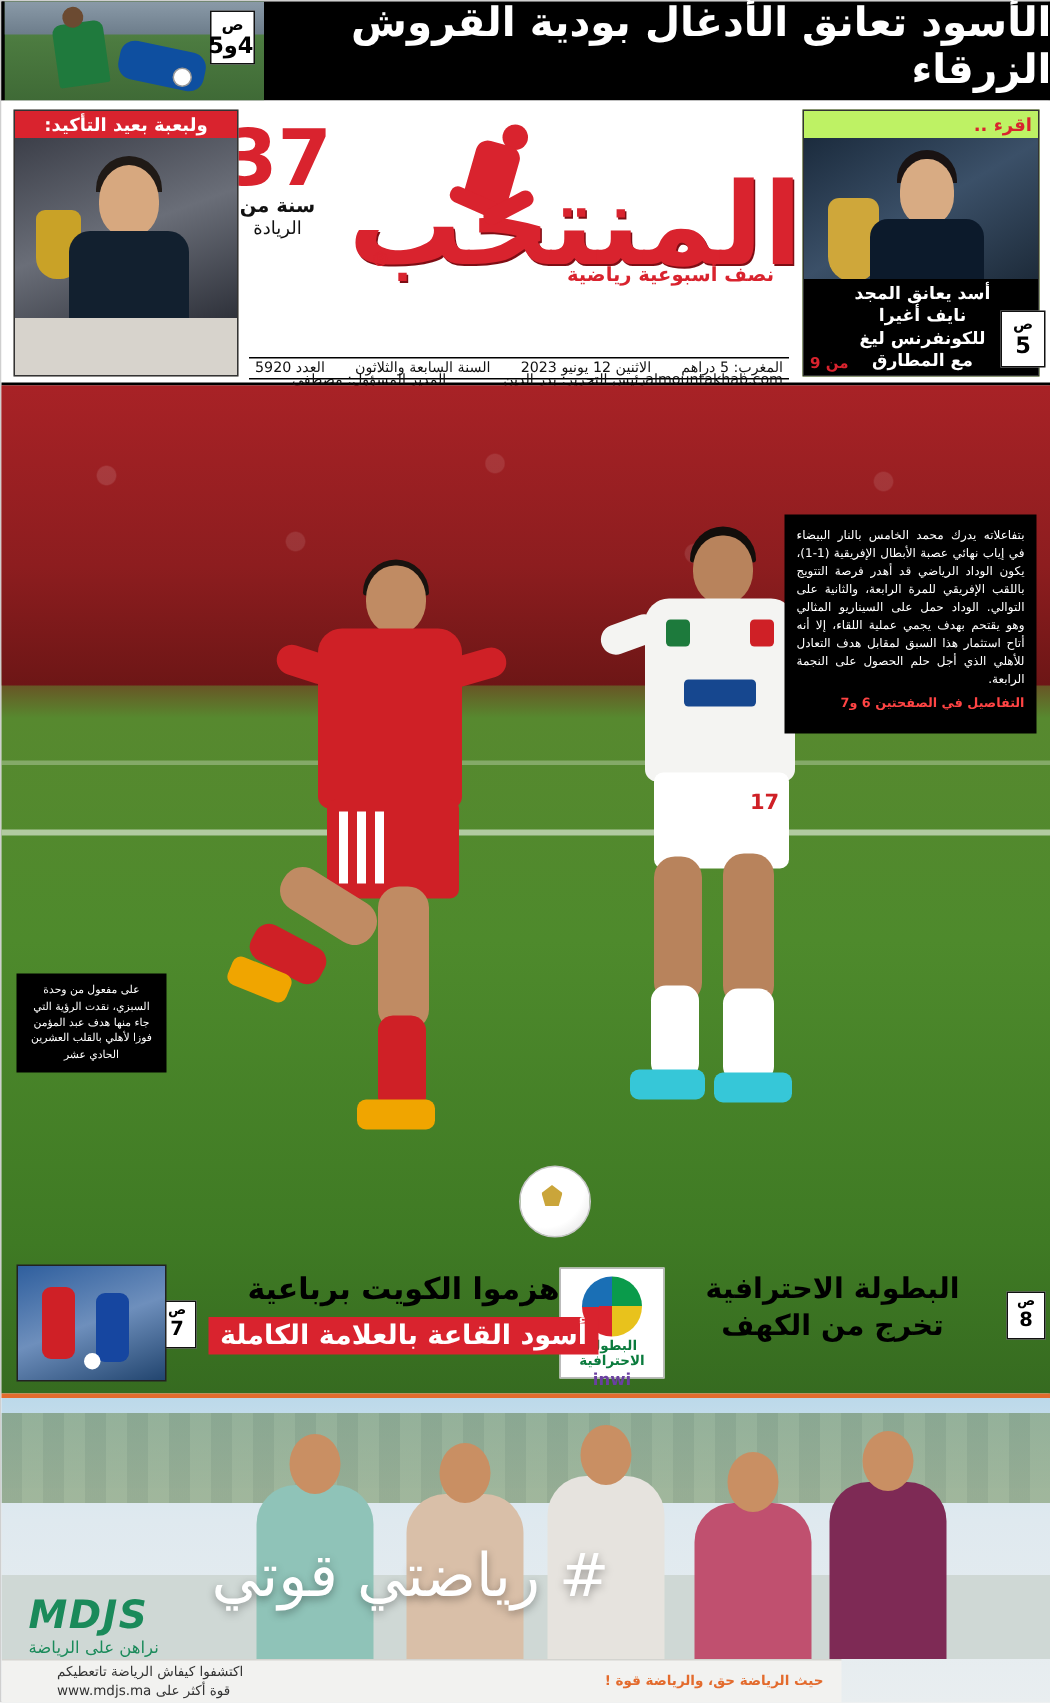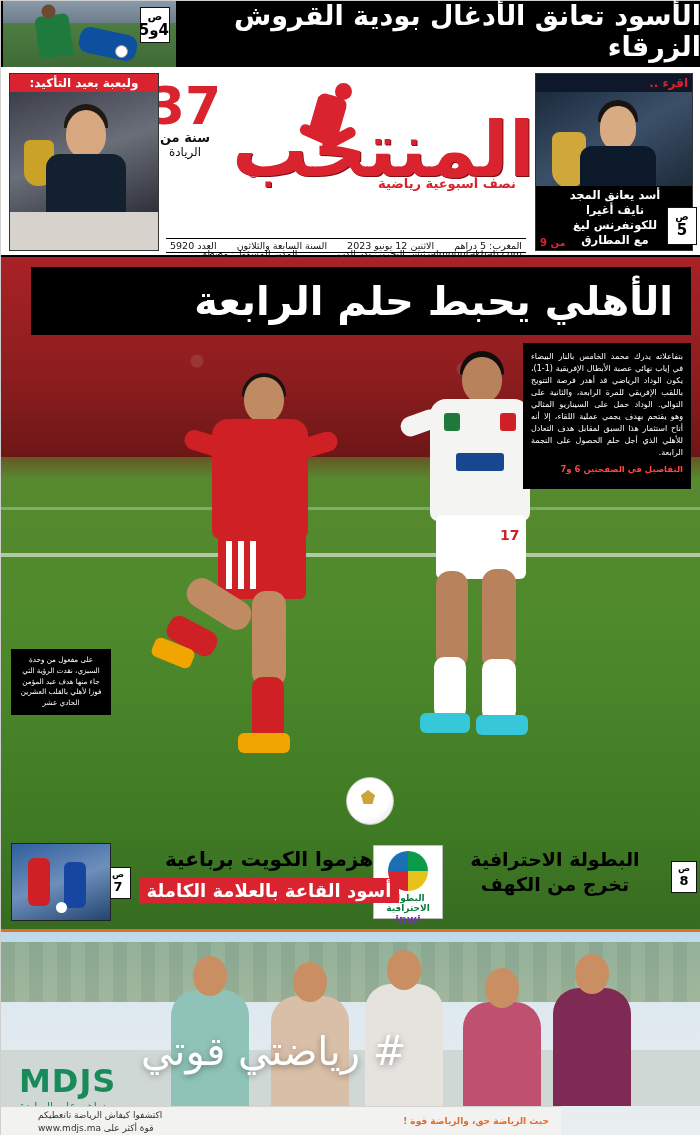--- a/index.html
+++ b/index.html
@@ -172,21 +172,21 @@
     font-size: 9.5px; color:#111;
     display:flex; justify-content:space-between; padding: 1px 4px;
   }
   .mh-infobar2 {
     position:absolute; bottom: -16px; right: 175px; width: 360px;
     font-size: 9.5px; color:#111;
     display:flex; justify-content:space-between; padding: 1px 4px;
   }
   .mh-right-box {
     position:absolute; top: 6px; right: 8px; width: 158px; height: 178px;
-    border:1px solid #333; background:#0f172a; overflow:hidden;
+    border:1px solid #333; background:#bef264; overflow:hidden;
   }
   .mh-right-head {
     position:absolute; top:2px; right:4px; left:4px;
     color:#d9232e; font-size:12px; font-weight:bold; text-align:right;
   }
   .mh-right-photo {
     position:absolute; top:18px; left:0; width:158px; height:115px;
     background: linear-gradient(150deg,#1b2b3d 0%, #3b5068 45%, #16222f 100%);
   }
   .mh-right-photo .head {
@@ -399,21 +399,21 @@
   .ad-hashtag {
     position:absolute; left: 140px; top: 96px;
     font-size: 40px; font-weight: normal; color:#ffffff;
     text-shadow: 0 2px 6px rgba(0,0,0,.35);
     direction: rtl;
   }
   .ad-mdjs {
     position:absolute; left: 18px; top: 130px; text-align:left;
   }
   .ad-mdjs .logo {
-    color:#1a8a5a; font-size: 32px; font-weight:bold; letter-spacing:1px;
+    color:#1a8a5a; font-size: 26px; font-weight:bold; letter-spacing:1px;font-style:italic;
   }
   .ad-mdjs .slogan { color:#1a8a5a; font-size: 11px; }
   .ad-footer {
     position:absolute; bottom:0; left:0; width:560px; height:30px;
     background:#f2f2f0; border-top:1px solid #d4d4d0;
     display:flex; align-items:center; justify-content:space-between;
     padding: 0 12px; font-size: 9px; color:#333;
   }
   .ad-footer .right-txt { text-align:left; line-height:1.35;margin-left:25px; }
   .ad-footer .left-txt { text-align:left; line-height:1.35; color:#e36b2d; font-weight:bold;}
@@ -539,23 +539,20 @@
       <div class="pr-leg1"></div>
         <div class="pr-leg2"></div>
       <div class="pr-sock1"></div>
         <div class="pr-sock2"></div>
       <div class="pr-boot1"></div>
         <div class="pr-boot2"></div>
     </div>
 
     <div class="ball"></div>
 
-    <div class="headline-box">
-      <div class="h">الأهلي يحبط حلم الرابعة</div>
-    </div>
 
     <div class="summary-box">
       <span>بتفاعلاته يدرك محمد الخامس بالنار البيضاء في إياب نهائي عصبة الأبطال الإفريقية (1-1)، يكون الوداد الرياضي قد أهدر فرصة التتويج باللقب الإفريقي للمرة الرابعة، والثانية على التوالي. الوداد حمل على السيناريو المثالي وهو يقتحم بهدف يجمي عملية اللقاء، إلا أنه أتاح استثمار هذا السبق لمقابل هدف التعادل للأهلي الذي أجل حلم الحصول على النجمة الرابعة.</span>
       <span class="tail">التفاصيل في الصفحتين 6 و7</span>
     </div>
 
     <div class="side-caption">على مفعول من وحدة السبزي، نقدت الرؤية التي جاء منها هدف عبد المؤمن فوزا لأهلي بالقلب العشرين الحادي عشر</div>
   </div>
 
   <div class="teaser-strip">

